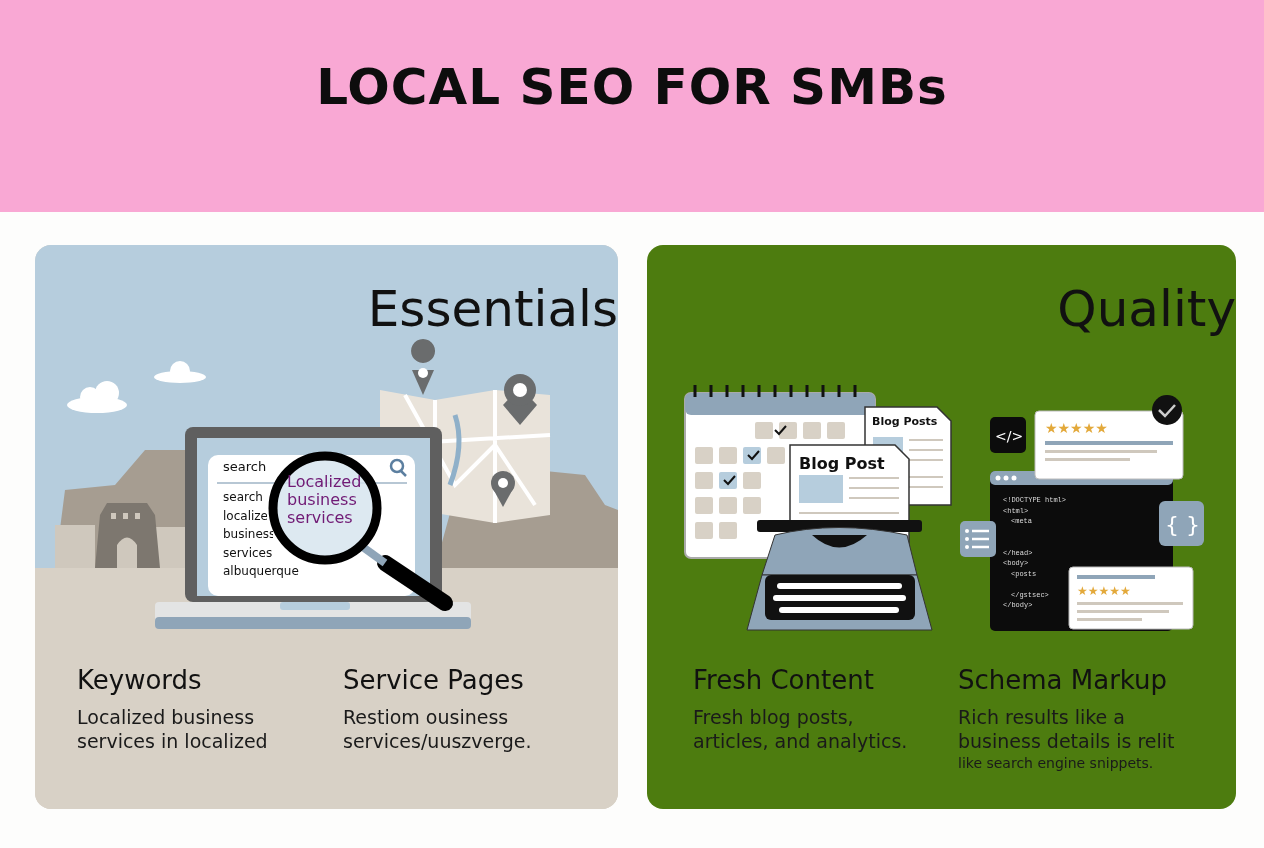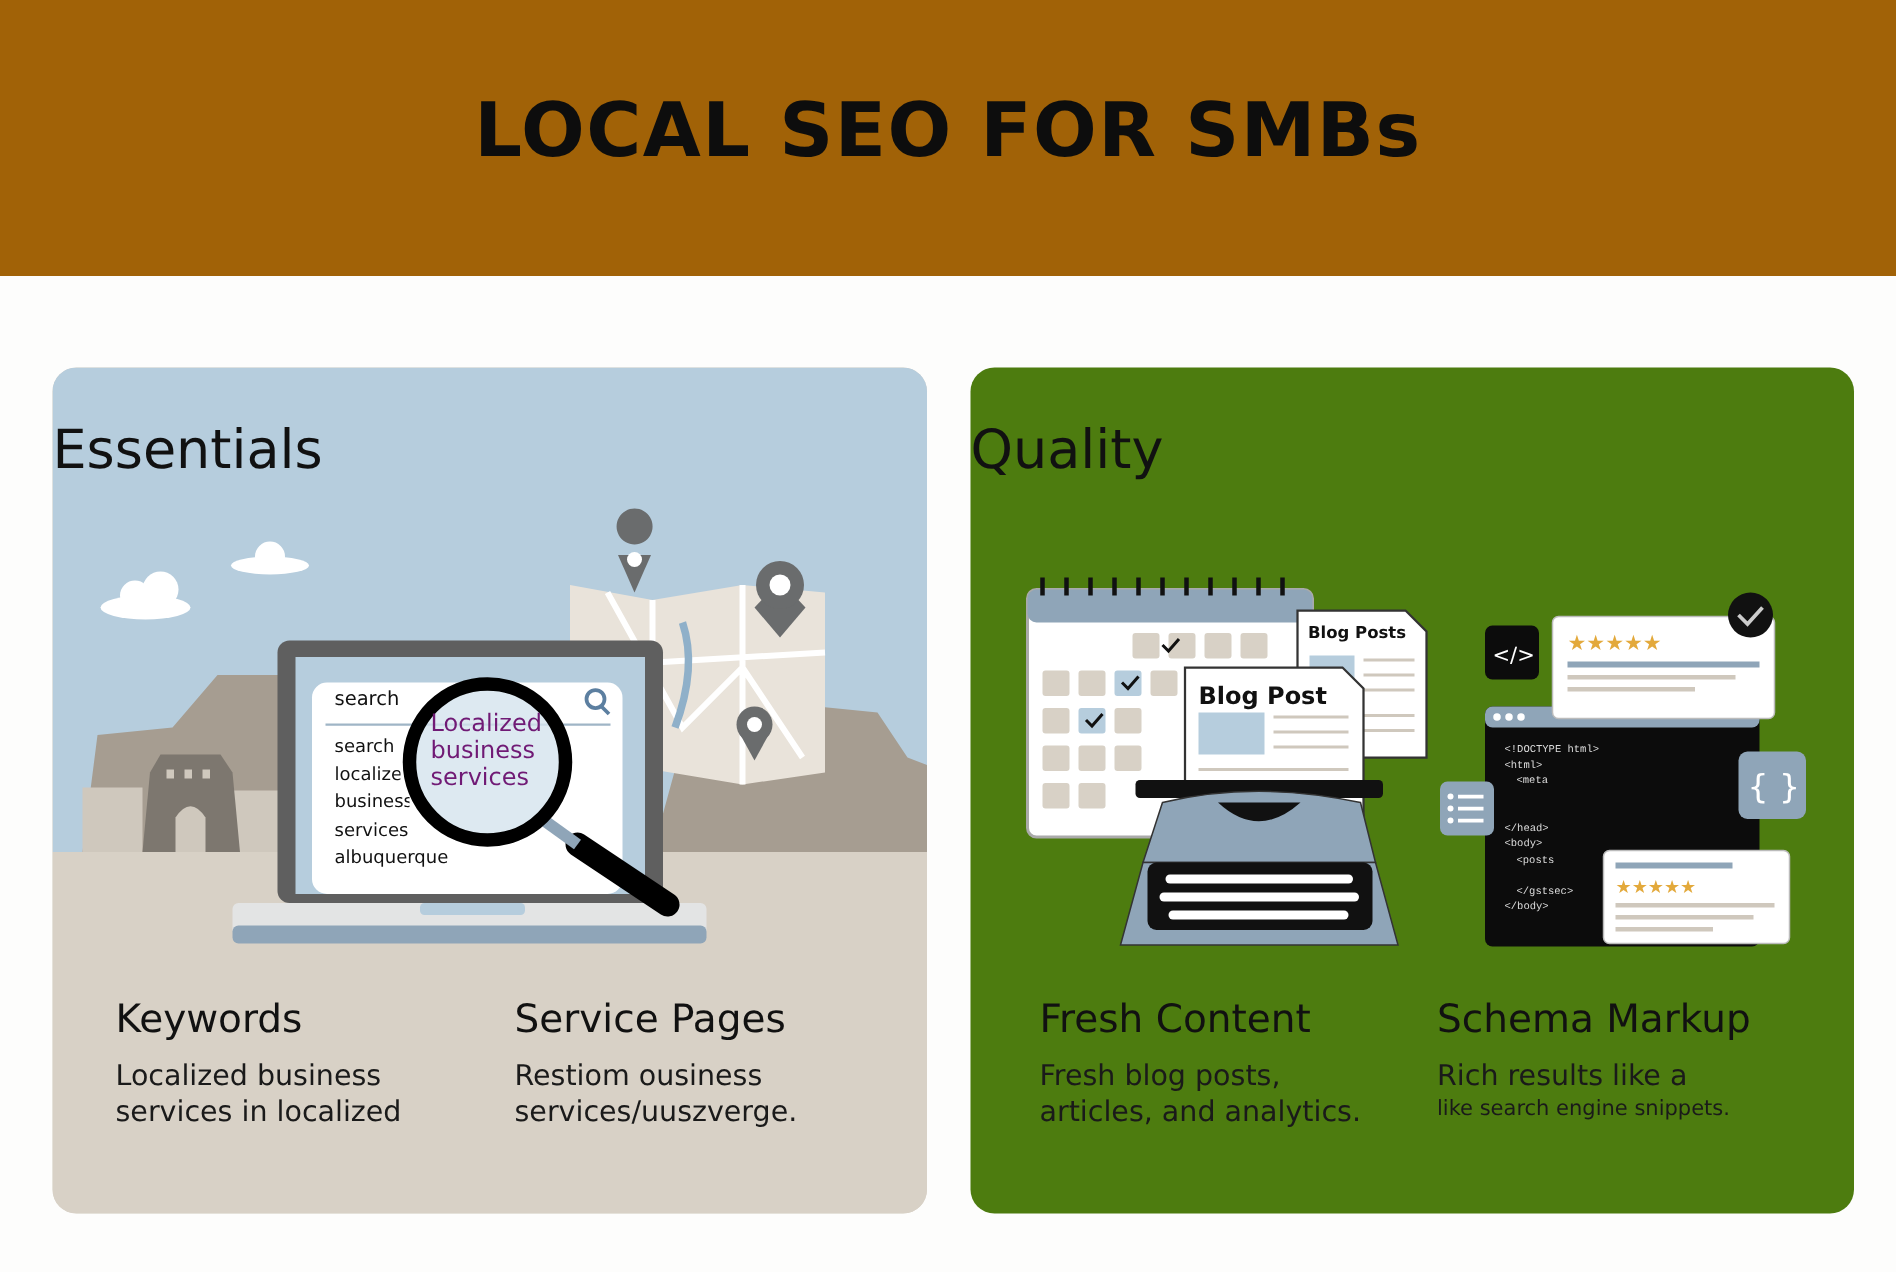--- a/index.html
+++ b/index.html
@@ -1,25 +1,25 @@
 <!DOCTYPE html>
 <html><head>
 <meta charset="utf-8">
 <style>
 *{box-sizing:border-box;margin:0;padding:0}
 body{width:1264px;height:848px;background:#fdfdfc;font-family:"DejaVu Sans","Liberation Sans",sans-serif;position:relative;overflow:hidden;color:#111}
-.header{position:absolute;left:0;top:0;width:1264px;height:184px;background:#a16207;text-align:center}
+.header{position:absolute;left:0;top:0;width:1264px;height:212px;background:#f9a8d4;text-align:center}
 .title{position:absolute;top:58px;left:0;width:100%;font-size:50px;font-weight:bold;letter-spacing:1px;color:#0d0d0d}
 .subtitle{position:absolute;top:130px;left:0;width:100%;font-size:33px;color:#111}
 .panel{position:absolute;top:245px;height:564px;border-radius:16px;overflow:hidden}
 .panel.left{left:35px;width:583px;background:#d8d1c6}
 .panel.right{left:647px;width:589px;background:#4d7c0f}
 .sky{position:absolute;left:0;top:0;width:100%;height:323px;background:#b6cddd}
 .ground{position:absolute;left:0;top:323px;width:100%;height:241px;background:#d8d1c6}
-.ptitle{position:absolute;top:35px;left:0;width:100%;text-align:left;font-size:36px;color:#111}
+.ptitle{position:absolute;top:35px;left:0;width:100%;text-align:right;font-size:50px;color:#111}
 .col{position:absolute;top:420px;width:260px}
 .col h3{font-size:26px;font-weight:normal;margin-bottom:10px;color:#111}
 .col p{font-size:19px;line-height:24px;color:#1a1a1a}
 .col p.small{font-size:14px;line-height:20px}
 svg{position:absolute;left:0;top:0}
 </style>
 </head>
 <body>
 
 <div class="header">
@@ -262,16 +262,16 @@
     <div style="padding-left:8px">&lt;/gstsec&gt;</div>
     <div>&lt;/body&gt;</div>
   </div>
 
   <div class="col" style="left:46px">
     <h3>Fresh Content</h3>
     <p><span>Fresh blog posts,</span><br><span>articles, and analytics.</span></p>
   </div>
   <div class="col" style="left:311px;width:270px">
     <h3>Schema Markup</h3>
-    <p><span>Rich results like a</span><br></p>
+    <p><span>Rich results like a</span><br><span>business details is relit</span></p>
     <p class="small">like search engine snippets.</p>
   </div>
 </div>
 
 </body></html>

